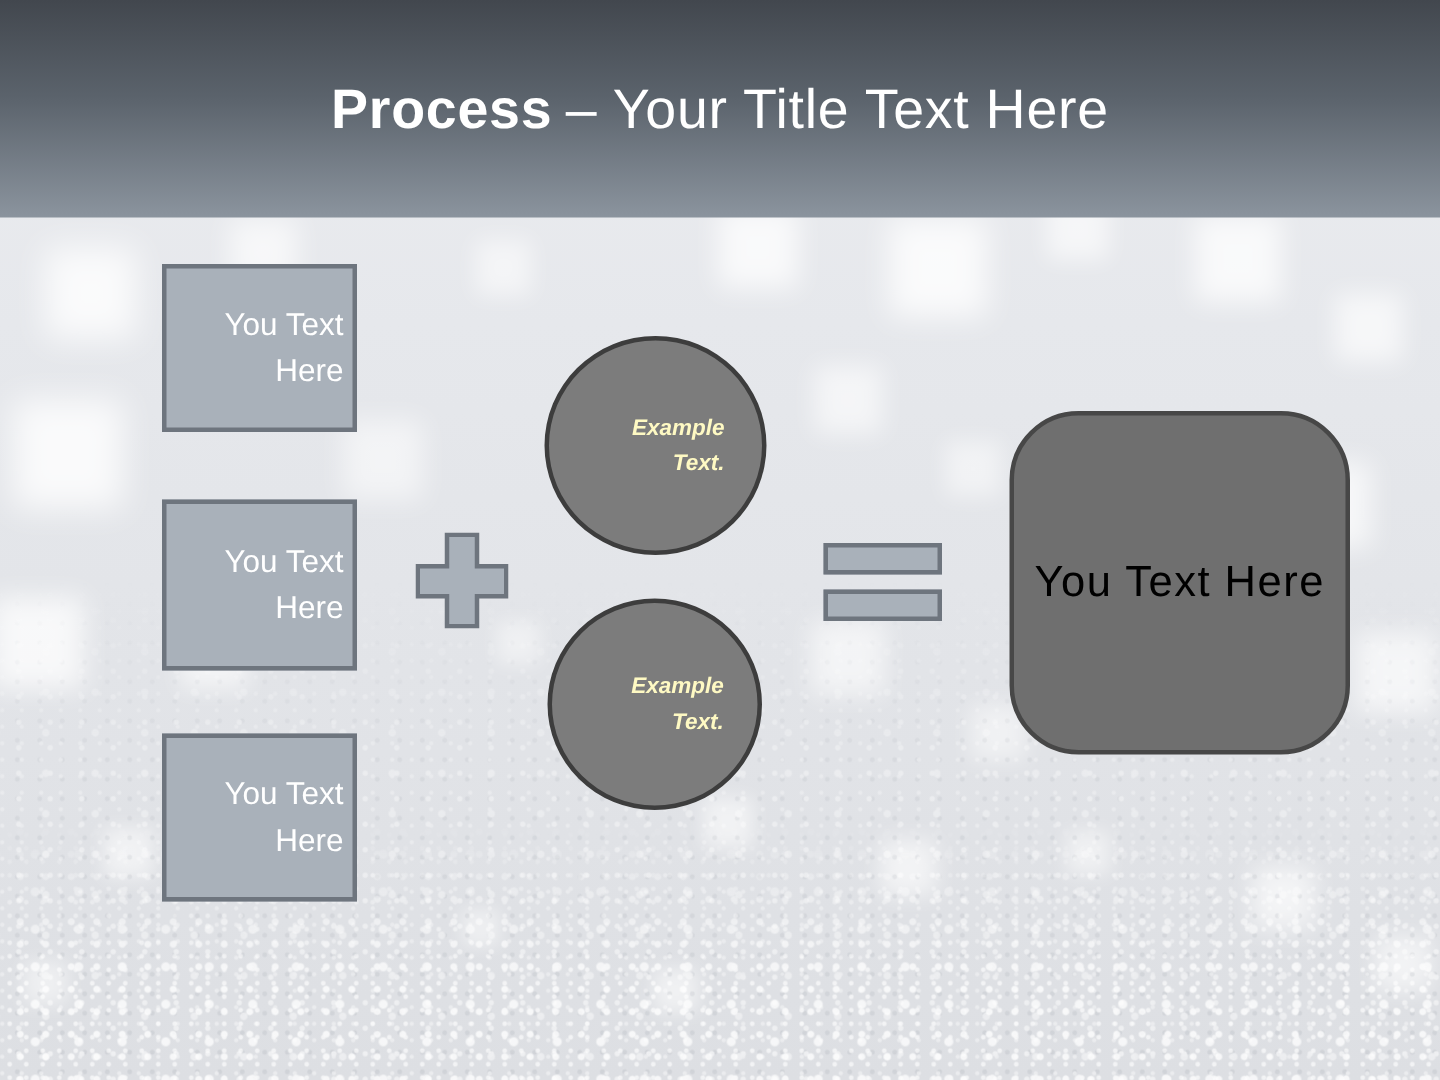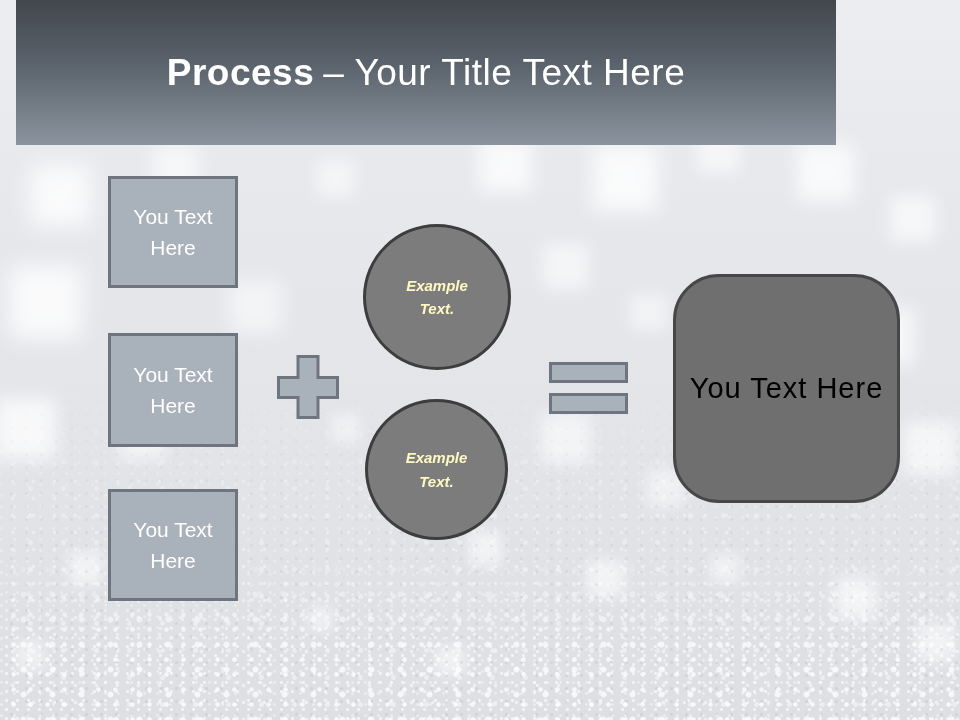--- a/index.html
+++ b/index.html
@@ -54,30 +54,30 @@
     background-image:
       radial-gradient(circle,rgba(255,255,255,.95) 0px,rgba(255,255,255,.95) 1.8px,rgba(255,255,255,0) 2.8px),
       radial-gradient(circle,rgba(255,255,255,.8) 0px,rgba(255,255,255,.8) 1.1px,rgba(255,255,255,0) 2px),
       radial-gradient(circle,rgba(255,255,255,.9) 0px,rgba(255,255,255,.9) 2.4px,rgba(255,255,255,0) 3.6px);
     background-size:17px 15px,11px 9px,29px 25px;
     background-position:5px 2px,1px 7px,9px 12px;
     -webkit-mask-image:linear-gradient(to bottom,rgba(0,0,0,0) 0,#000 60%);
     mask-image:linear-gradient(to bottom,rgba(0,0,0,0) 0,#000 60%);}
 
   
-  .header{position:absolute;left:16px;top:0;width:820px;height:145px;z-index:3;
+  .header{position:absolute;left:0;top:0;width:960px;height:145px;z-index:3;
           background:linear-gradient(180deg,#42474e 0%,#5b636c 45%,#8b949e 100%);
           display:flex;align-items:center;justify-content:center;}
   .title{color:#ffffff;font-size:37px;letter-spacing:.5px;white-space:nowrap;}
   .title .bold{font-weight:bold;}
   .title .rest{font-weight:normal;margin-left:9px;}
 
   
   .shape{position:absolute;z-index:4;box-sizing:border-box;display:flex;
-         align-items:center;justify-content:center;text-align:center;}
+         align-items:center;justify-content:center;text-align:right;}
   .sq{width:130px;height:112px;left:108px;background:#a9b1ba;border:3px solid #6e757e;
       color:#ffffff;font-size:21px;line-height:1.5;padding:0 6px;}
   .sq1{top:176px;} .sq2{top:333px;height:114px;} .sq3{top:489px;}
   .circle{border-radius:50%;background:#7c7c7c;border:3px solid #3d3d3d;
           color:#fef9c3;font-size:15px;font-weight:bold;font-style:italic;line-height:1.55;}
   .c1{left:363px;top:224px;width:148px;height:146px;}
   .c2{left:365px;top:399px;width:143px;height:141px;}
   .circle .inner{width:92px;}
   .plus{left:277px;top:355px;width:62px;height:64px;z-index:4;position:absolute;}
   .equals{left:549px;top:362px;width:79px;height:52px;z-index:4;position:absolute;

